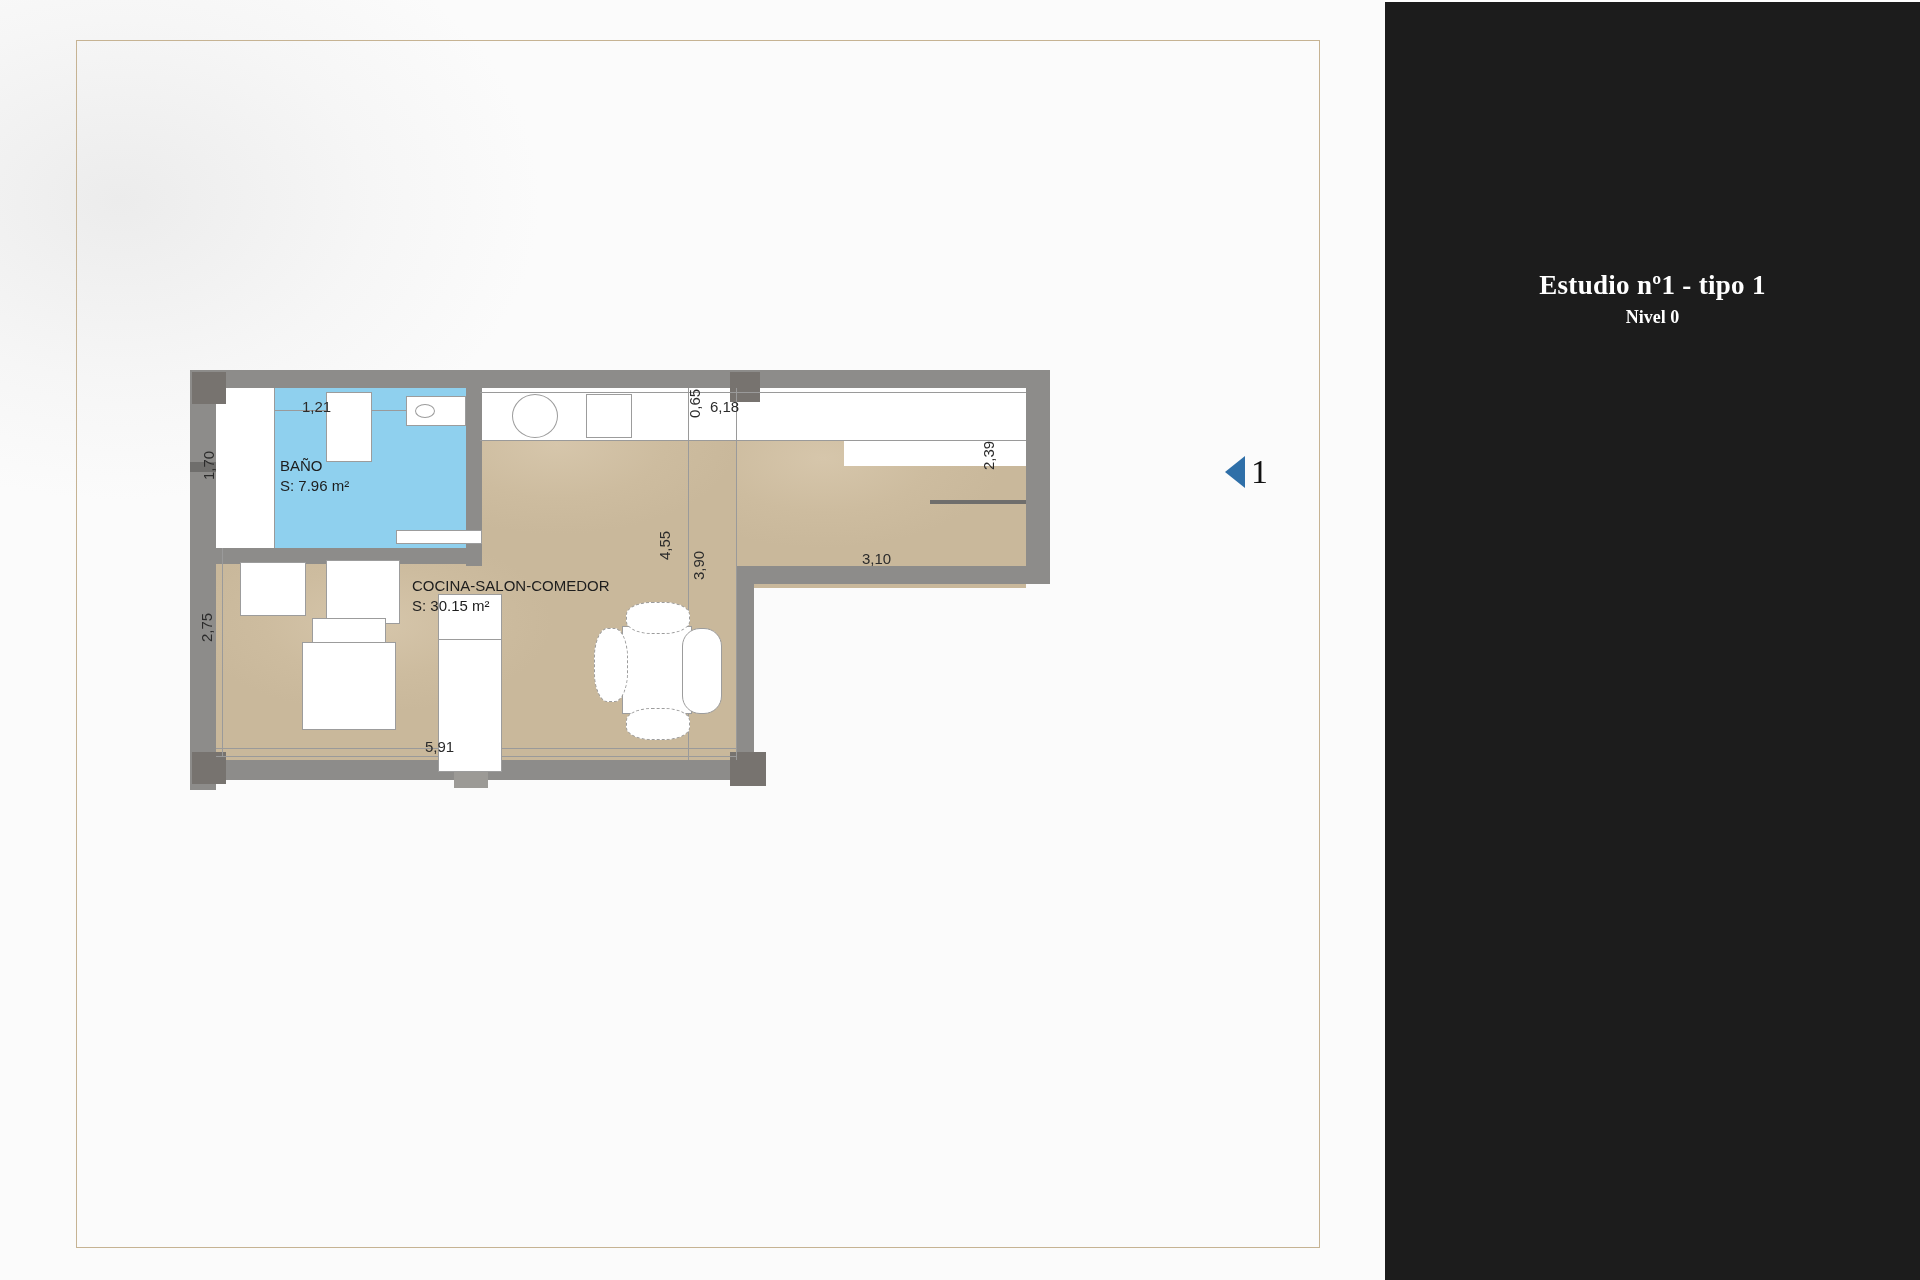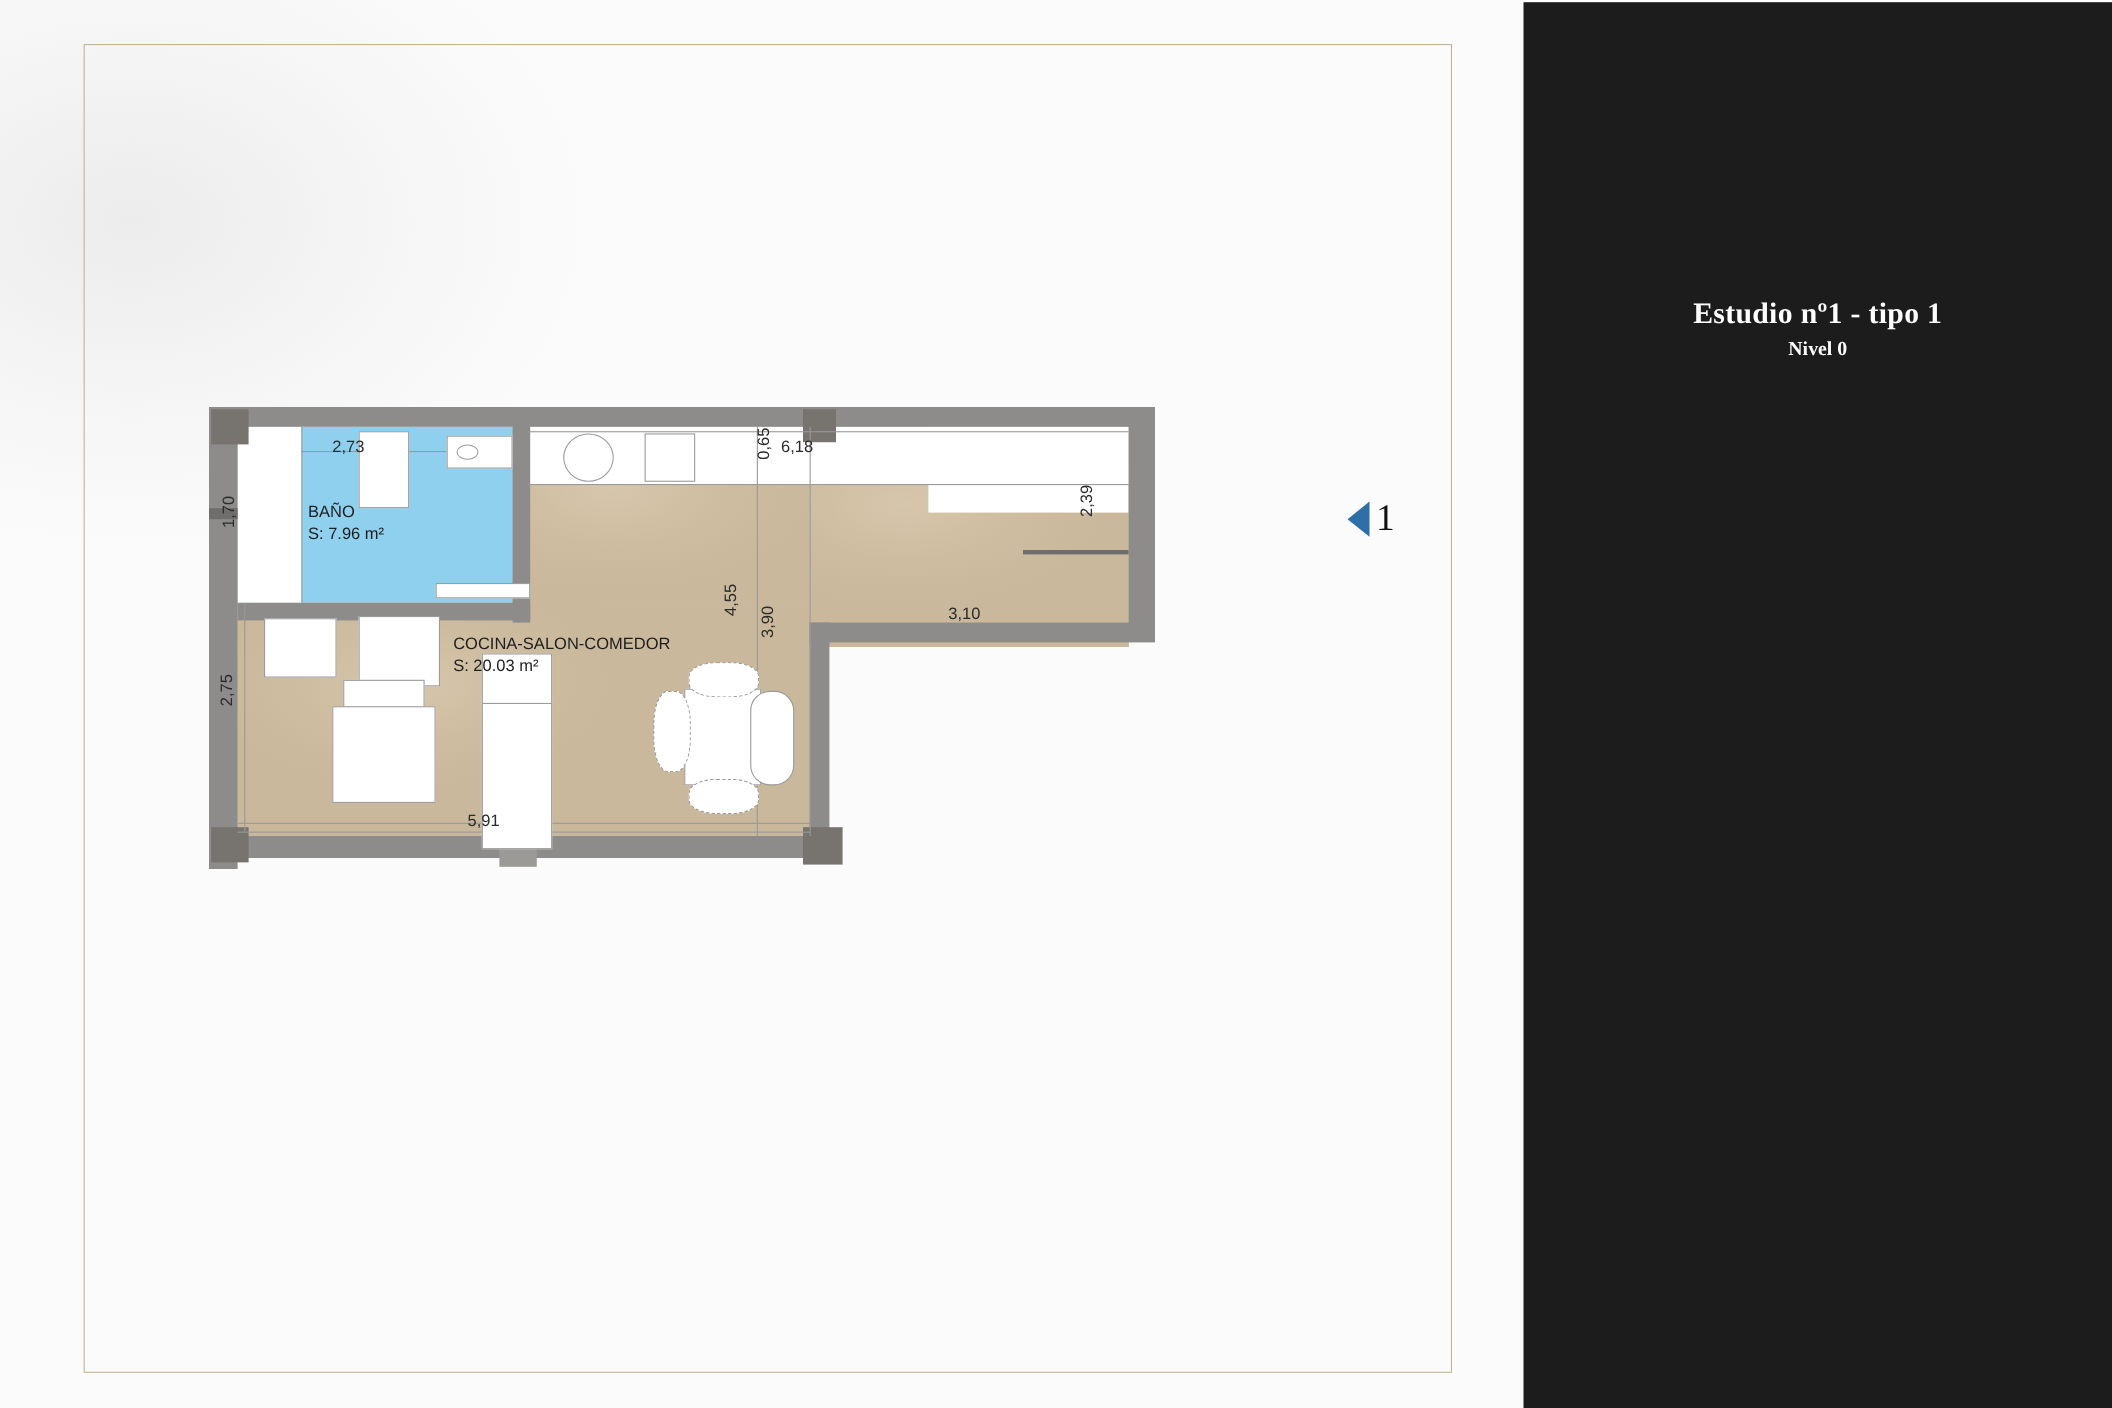--- a/index.html
+++ b/index.html
@@ -139,38 +139,38 @@
     <div class="furn" style="left:112px;top:272px;width:92px;height:86px;"></div>
     <div class="furn" style="left:248px;top:266px;width:62px;height:134px;"></div>
     <div class="furn" style="left:248px;top:224px;width:62px;height:44px;"></div>
     <div class="furn" style="left:432px;top:256px;width:68px;height:86px;"></div>
     <div class="furn-nb" style="left:404px;top:258px;width:32px;height:72px;border:1px dashed #9c9c9c;border-radius:40%;"></div>
     <div class="furn" style="left:492px;top:258px;width:38px;height:84px;border-radius:18px;"></div>
     <div class="furn-nb" style="left:436px;top:232px;width:62px;height:30px;border:1px dashed #9c9c9c;border-radius:40%;"></div>
     <div class="furn-nb" style="left:436px;top:338px;width:62px;height:30px;border:1px dashed #9c9c9c;border-radius:40%;"></div>
     <div class="furn" style="left:740px;top:130px;width:96px;height:4px;background:#6f6e6c;border:none;"></div>
 
-    <div class="dim-txt" style="left:112px;top:28px;">2,73</div>
+    <div class="dim-txt" style="left:112px;top:28px;">1,21</div>
     <div class="dim-txt dim-v" style="left:10px;top:110px;">1,70</div>
     <div class="dim-txt" style="left:520px;top:28px;">6,18</div>
     <div class="dim-txt dim-v" style="left:496px;top:48px;">0,65</div>
     <div class="dim-txt dim-v" style="left:790px;top:100px;">2,39</div>
     <div class="dim-txt" style="left:672px;top:180px;">3,10</div>
     <div class="dim-txt dim-v" style="left:466px;top:190px;">4,55</div>
     <div class="dim-txt dim-v" style="left:500px;top:210px;">3,90</div>
     <div class="dim-txt dim-v" style="left:8px;top:272px;">2,75</div>
     <div class="dim-txt" style="left:235px;top:368px;">5,91</div>
 
     <div class="room-label" style="left:90px;top:86px;width:140px;">
       <div>BAÑO</div>
       <div>S: 7.96 m²</div>
     </div>
     <div class="room-label" style="left:222px;top:206px;width:280px;">
       <div>COCINA-SALON-COMEDOR</div>
-      <div>S: 20.03 m²</div>
+      <div>S: 30.15 m²</div>
     </div>
   </div>
 
   <div id="entrance">
     <span class="tri"></span>
     <span class="num">1</span>
   </div>
 </div>
 
 <div id="right-panel">

